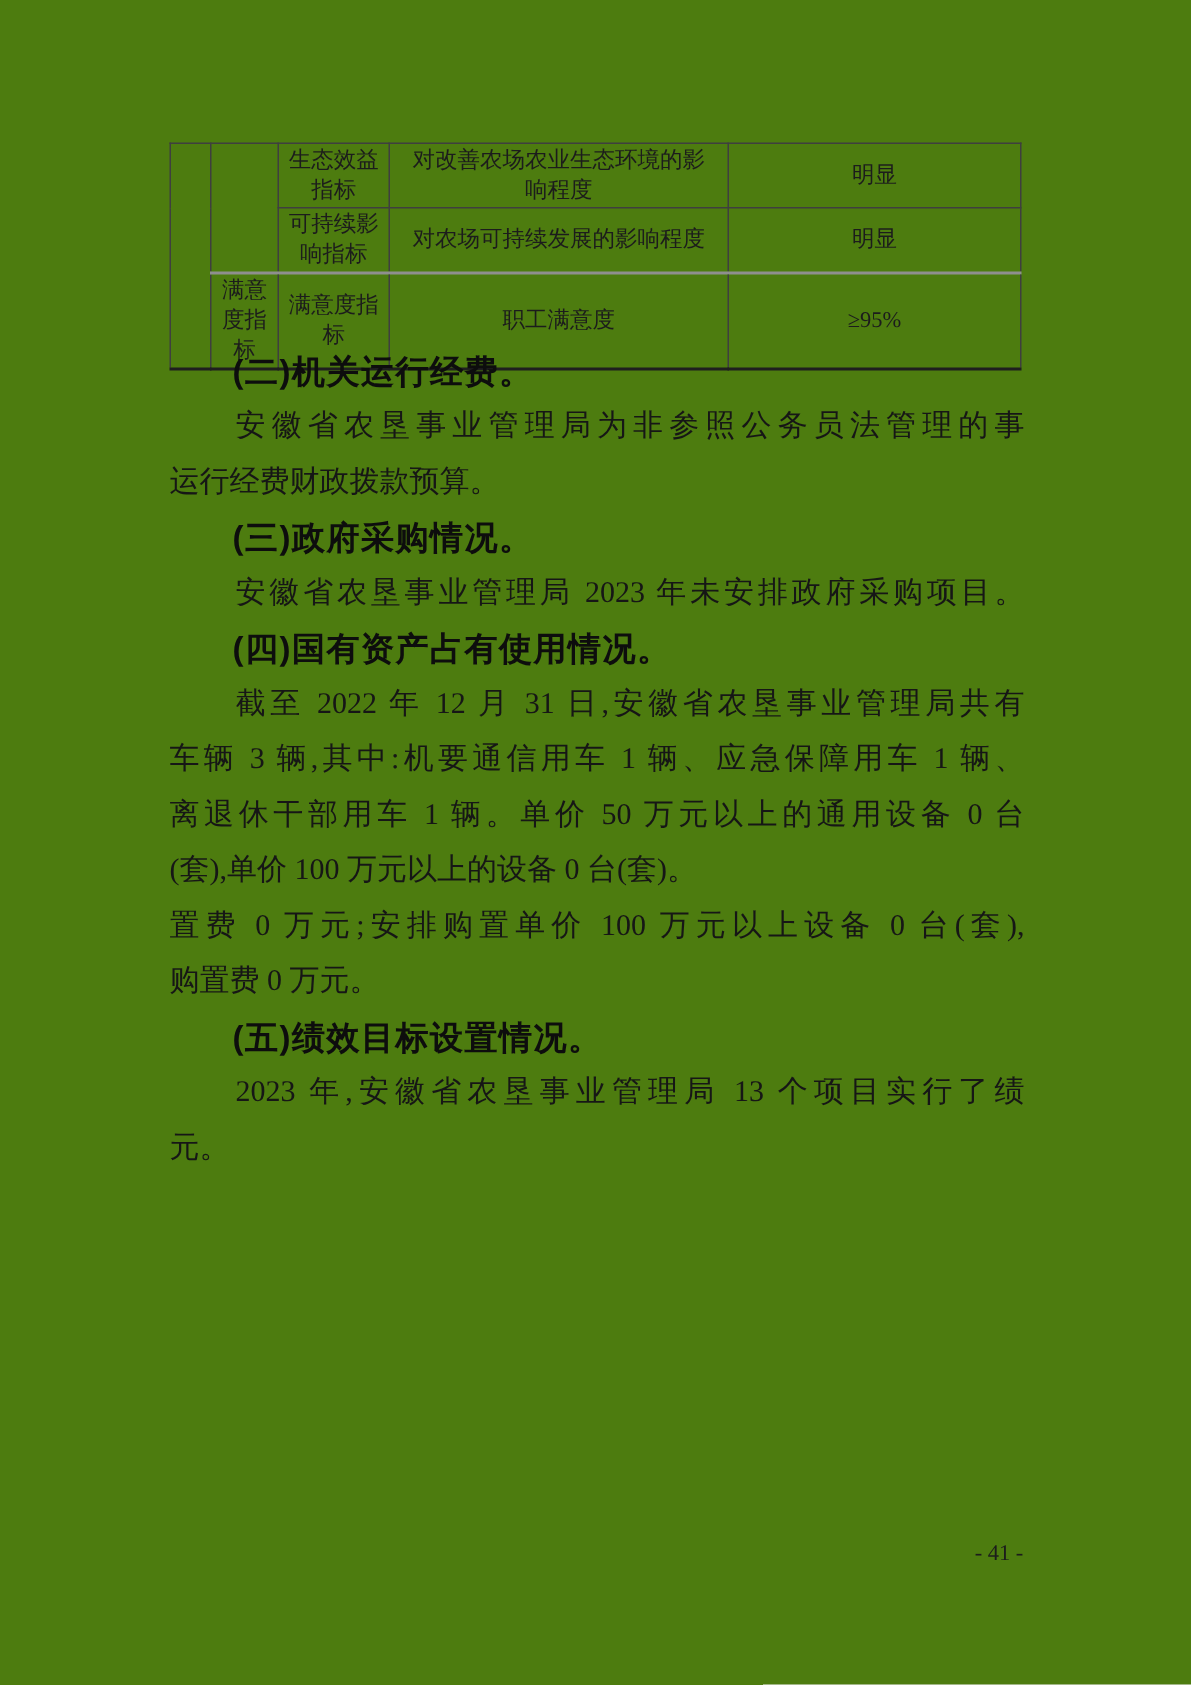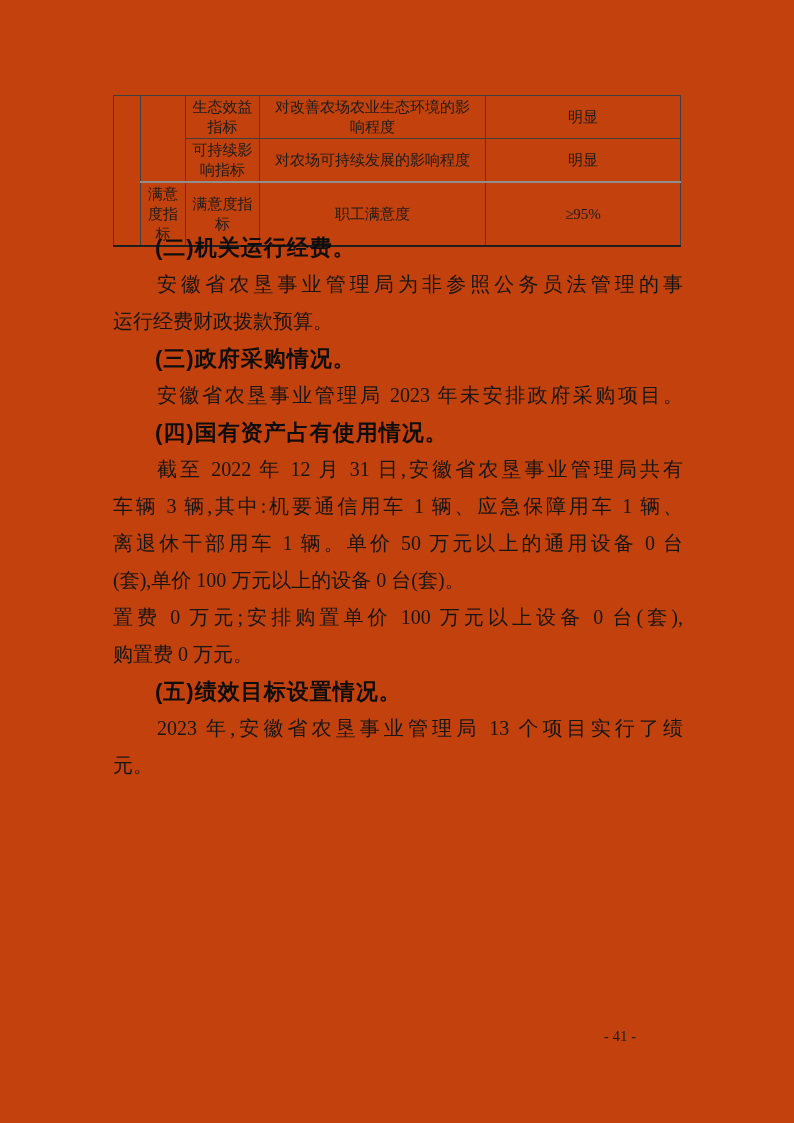--- a/index.html
+++ b/index.html
@@ -1,21 +1,21 @@
 <!DOCTYPE html>
 <html><head>
 <meta charset="utf-8">
 <style>
   html, body { margin: 0; padding: 0; background: #e9e9e9; }
   .page {
     position: relative;
     width: 794px;
     height: 1123px;
     margin: 0 auto;
-    background: #c2410c;
+    background: #4d7c0f;
     font-family: "Liberation Serif", "DejaVu Serif", serif;
     color: #161616;
     overflow: hidden;
     text-decoration: underline;
   }
 
   
   table.indicator-table {
     position: absolute;
     left: 113px;
@@ -70,21 +70,21 @@
     font-size: 22px;
     text-indent: 42px;
     letter-spacing: 1px;
     color: #0d0d0d;
   }
 
   
   .page-num {
     position: absolute;
     top: 1026px;
-    left: 585px;
+    left: 631px;
     width: 70px;
     text-align: center;
     font-size: 15px;
     line-height: 20px;
     color: #1c1c1c;
   }
 </style>
 </head>
 <body>
 

